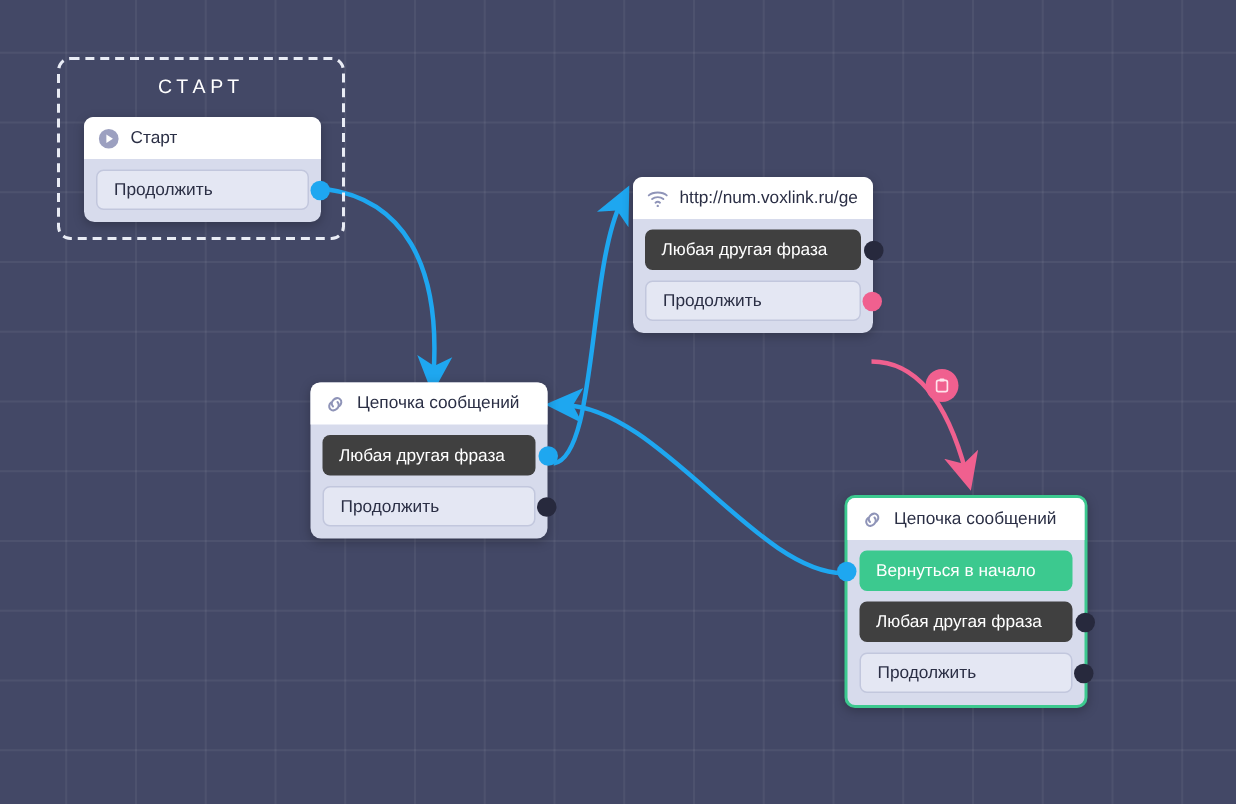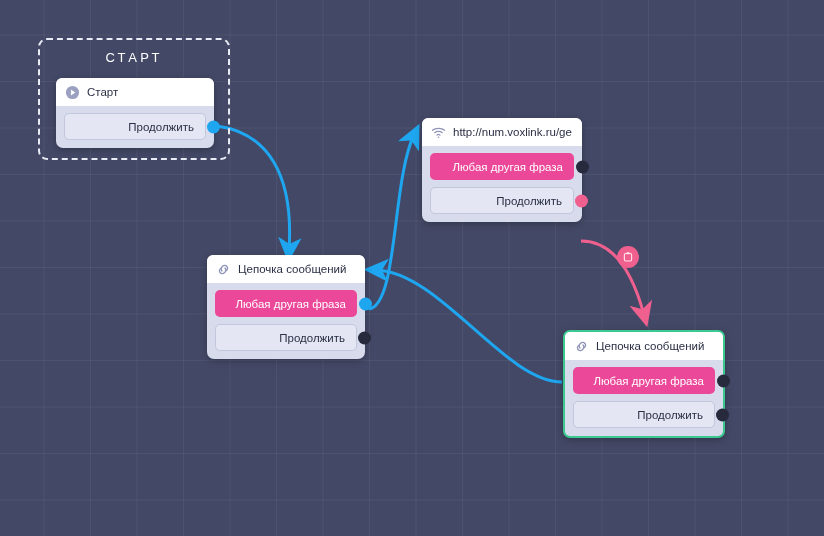--- a/index.html
+++ b/index.html
@@ -83,29 +83,28 @@
   }
   .port-row {
     position: relative;
     height: 27px;
     border-radius: 5px;
     display: flex;
     align-items: center;
     padding: 0 11px;
     font-size: 11.5px;
     box-sizing: border-box;
-    justify-content: flex-end;
   }
   .port-row.plain {
     background: #e4e7f3;
     border: 1px solid #c2c7dd;
     color: #2b2f45;
   }
   .port-row.lilac {
-    background: #ec4899;
+    background: #404040;
     color: #ffffff;
   }
   .port-row.red {
     background: #e0706f;
     color: #ffffff;
   }
   .port-row.green {
     background: #3cc98f;
     color: #ffffff;
   }
@@ -241,20 +240,24 @@
     <div class="node-header">
       <span>
         <svg class="ic" viewBox="0 0 16 16" fill="none" stroke="#8f94b8" stroke-width="1.45" stroke-linecap="round">
           <path d="M6.4 9.6 C5.0 8.2 5.3 6.2 6.8 4.8 C8.3 3.4 10.3 3.2 11.5 4.5 C12.8 5.8 12.5 7.8 11.0 9.2"></path>
           <path d="M9.6 6.4 C11.0 7.8 10.7 9.8 9.2 11.2 C7.7 12.6 5.7 12.8 4.5 11.5 C3.2 10.2 3.5 8.2 5.0 6.8"></path>
         </svg>
       </span>
       <span class="node-header-title">Цепочка сообщений</span>
     </div>
     <div class="node-body">
+      <div class="port-row green">
+        <span>Вернуться в начало</span>
+        <span class="dot left on"></span>
+      </div>
       <div class="port-row lilac">
         <span>Любая другая фраза</span>
         <span class="dot right off"></span>
       </div>
       <div class="port-row plain">
         <span>Продолжить</span>
         <span class="dot right off"></span>
       </div>
     </div>
   </div>

